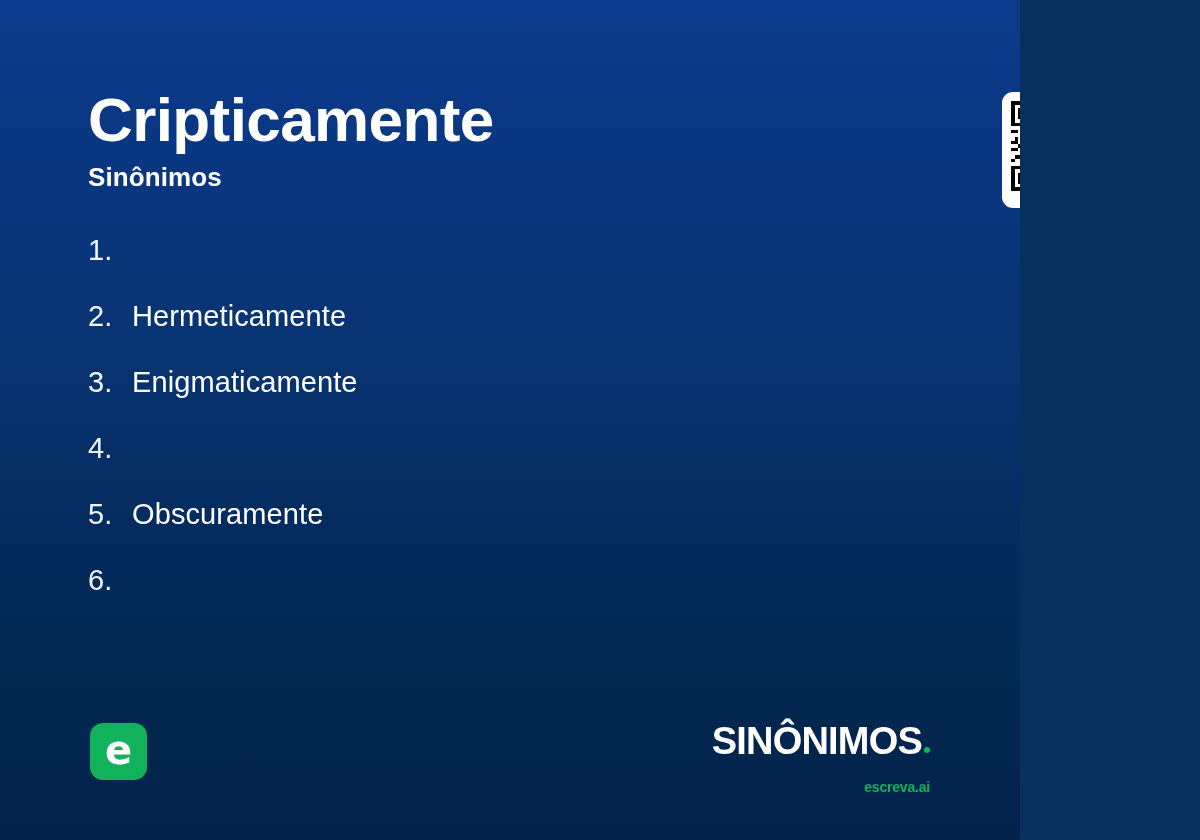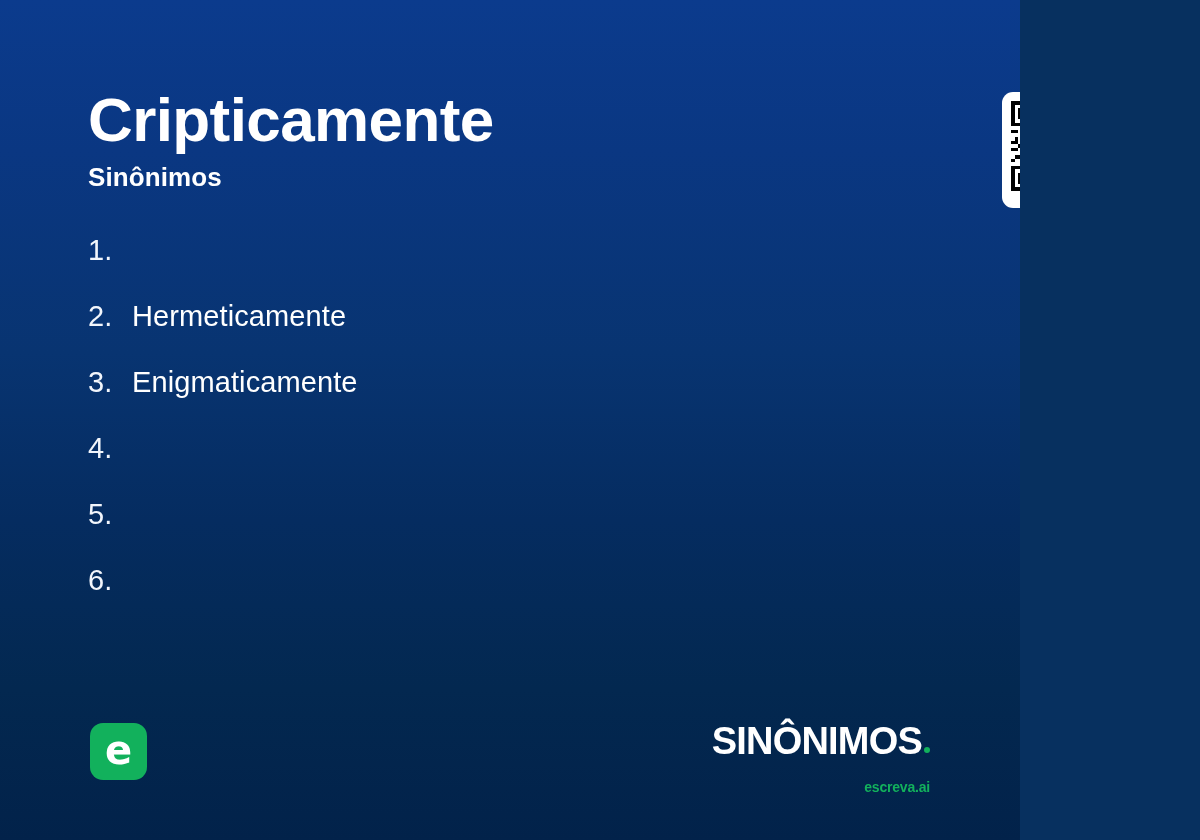--- a/index.html
+++ b/index.html
@@ -183,20 +183,21 @@
       </li>
       <li class="synonym-row">
         <span class="synonym-index">3.</span>
         <span class="synonym-term">Enigmaticamente</span>
       </li>
       <li class="synonym-row">
         <span class="synonym-index">4.</span>
       </li>
       <li class="synonym-row">
         <span class="synonym-index">5.</span>
+        <span class="synonym-term">Obscuramente</span>
       </li>
       <li class="synonym-row">
         <span class="synonym-index">6.</span>
       </li>
     </ol>
 
   <div id="qr-panel">
     <svg id="qr-code" viewBox="0 0 25 25" aria-hidden="true">
       <rect x="0" y="0" width="25" height="25" fill="#ffffff"></rect>
       <g fill="#000000">

